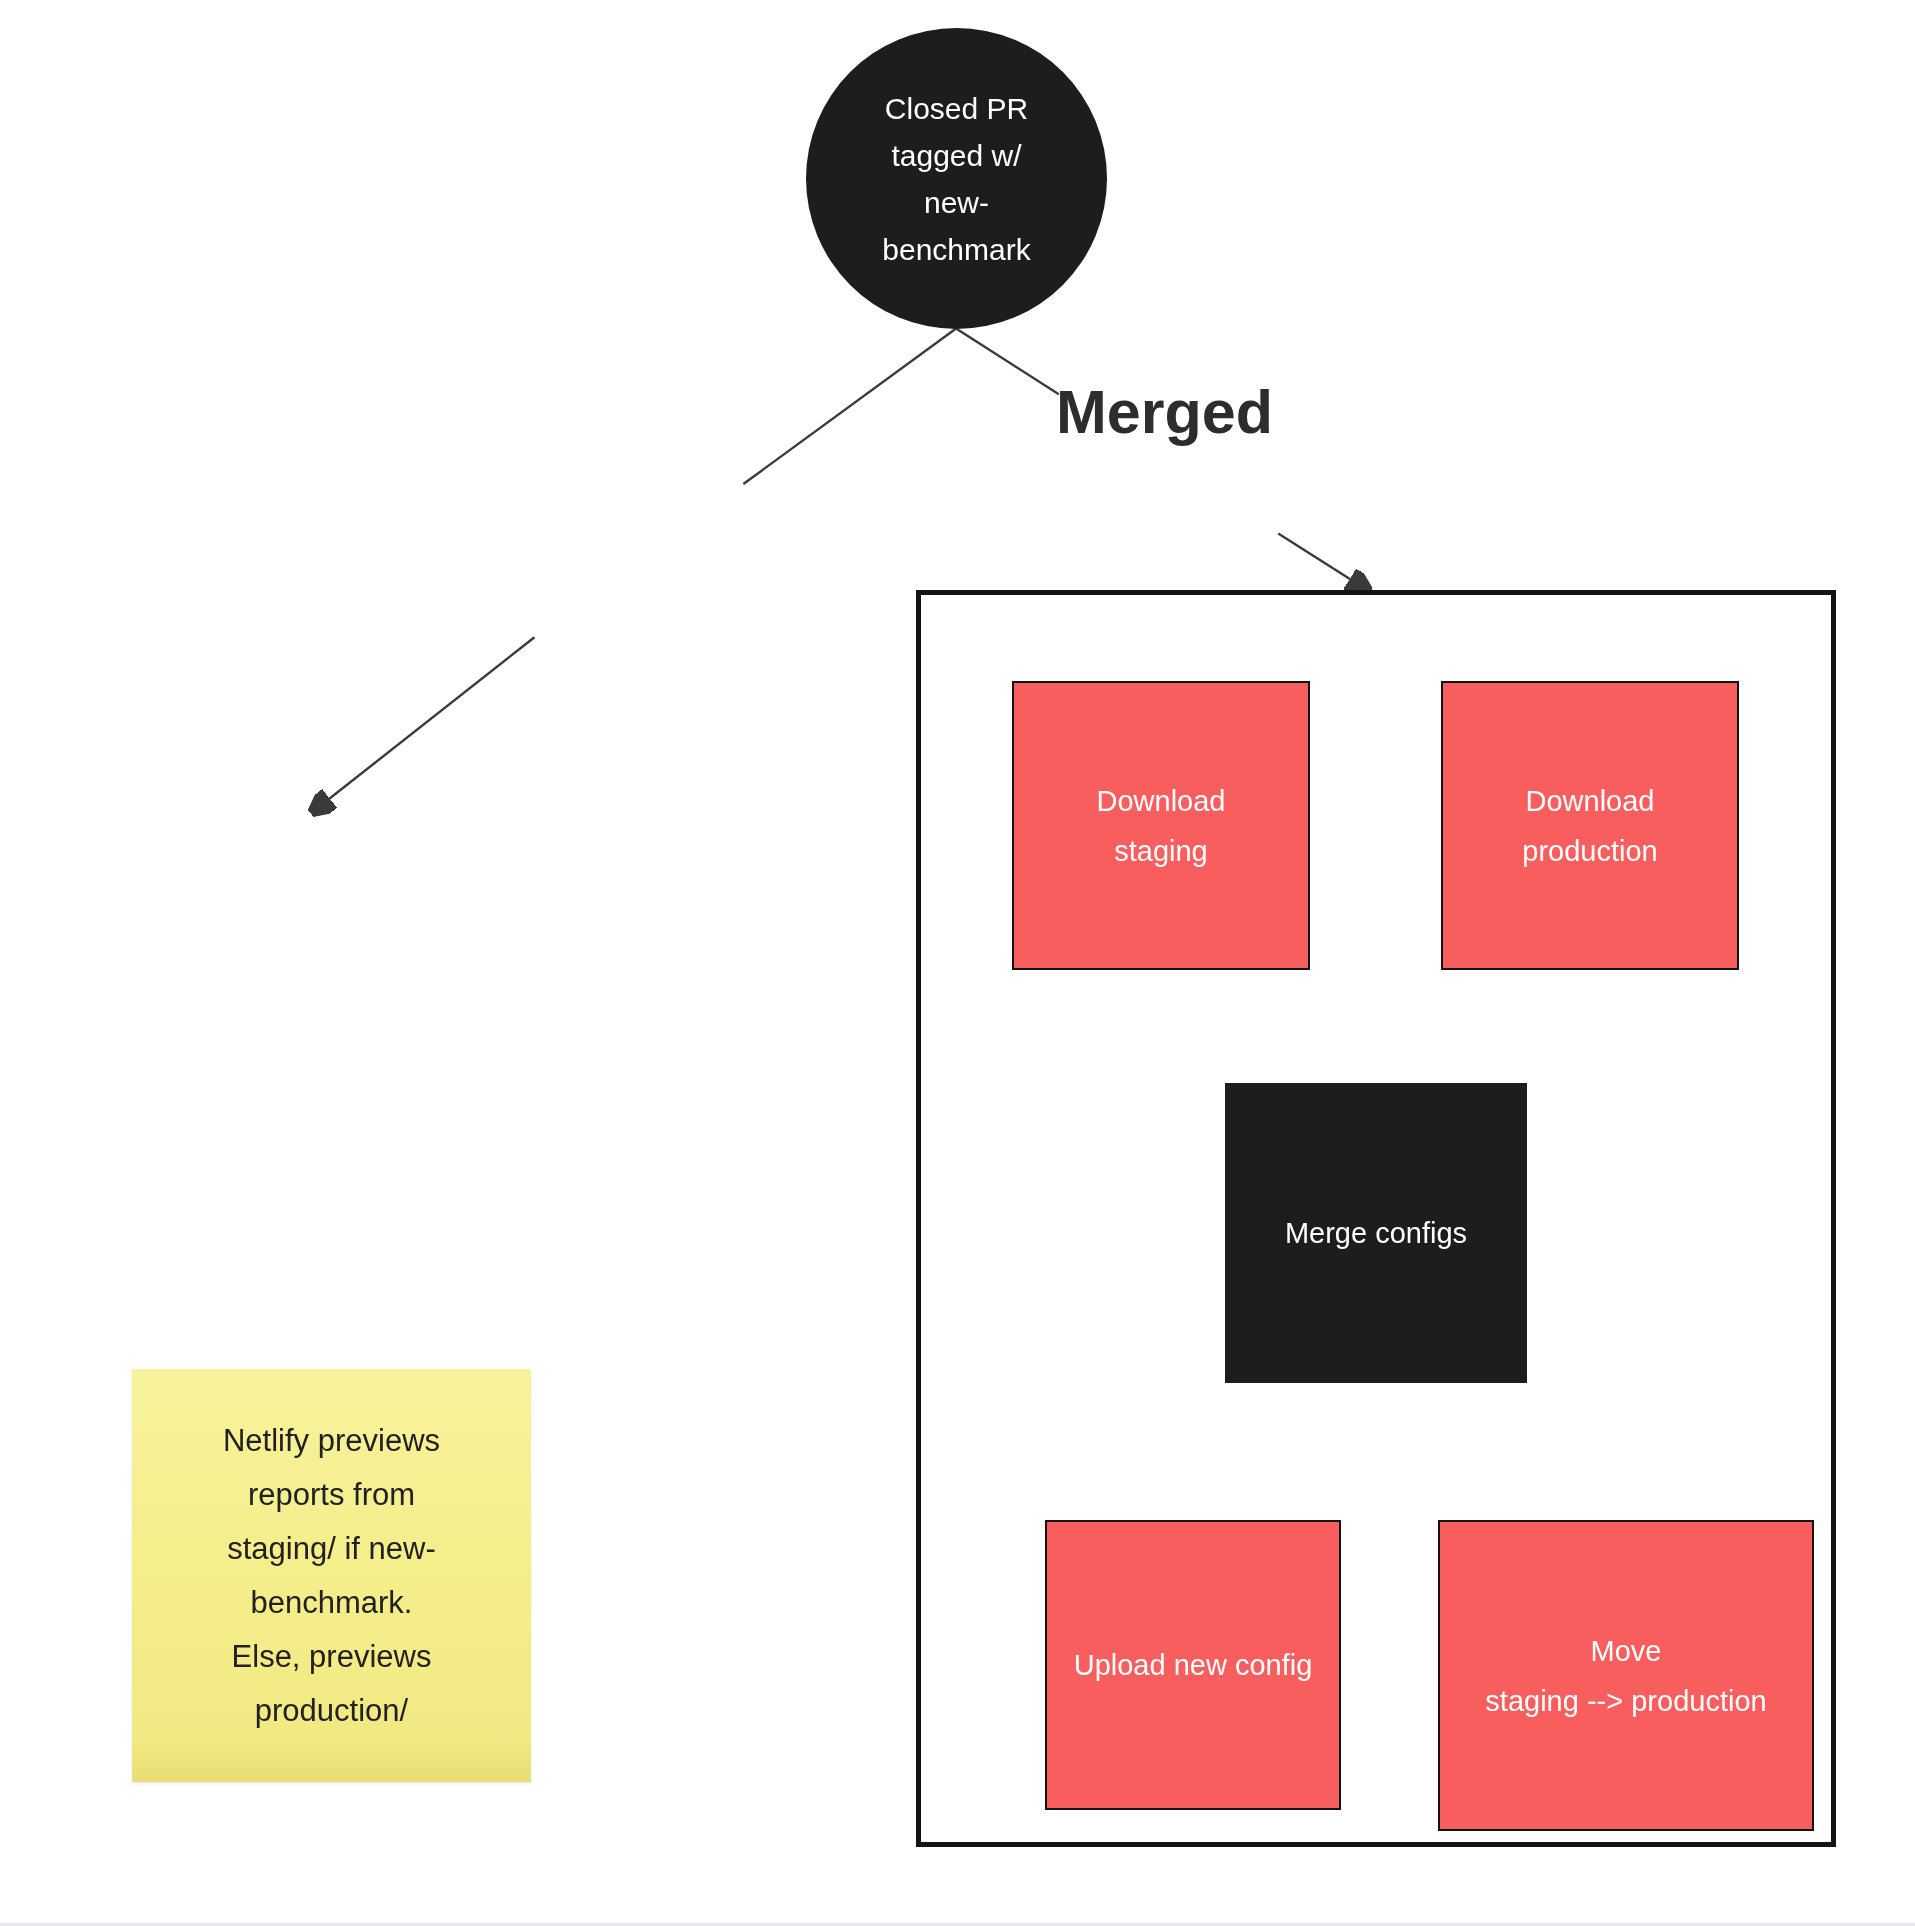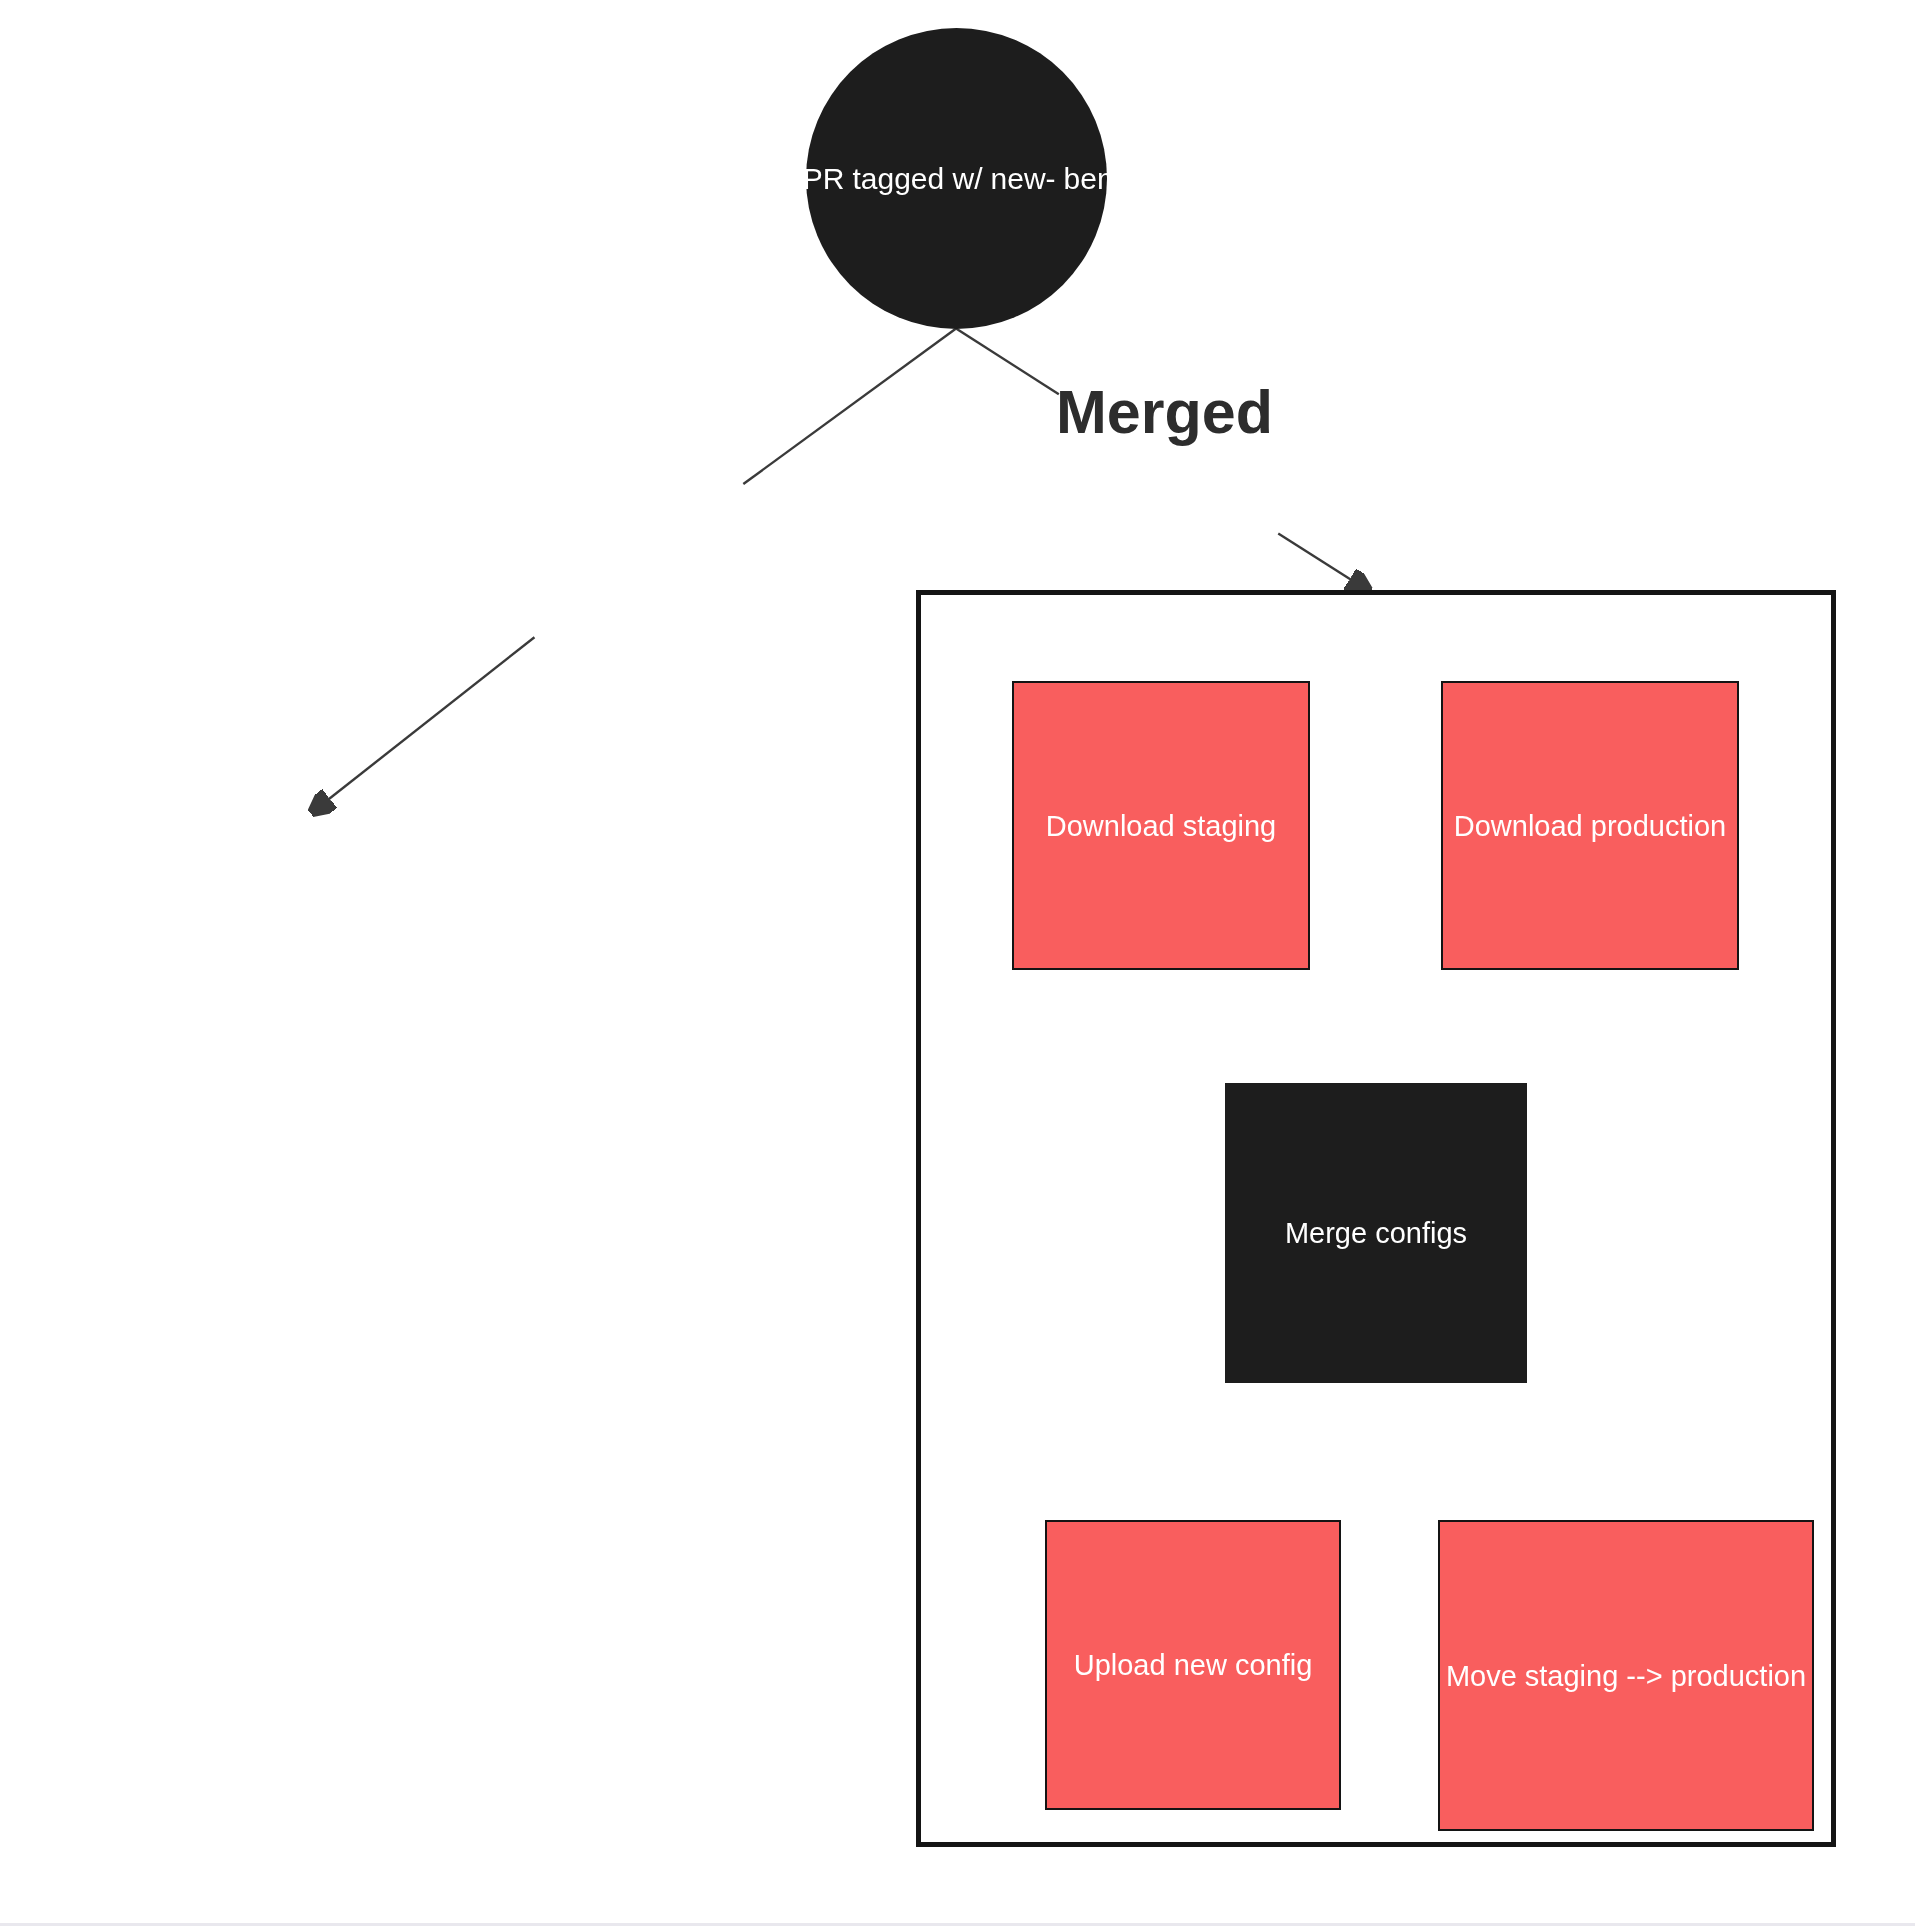--- a/index.html
+++ b/index.html
@@ -7,21 +7,21 @@
     position:relative;
     width:1915px;
     height:1926px;
     background:#ffffff;
     overflow:hidden;
     font-family:"Liberation Sans","DejaVu Sans",sans-serif;
   }
   svg.wires{position:absolute;left:0;top:0;width:1915px;height:1926px;pointer-events:none;}
   svg.wires path{fill:none;stroke:var(--line);stroke-width:5;stroke-linejoin:round;}
 
-  .node{position:absolute;display:flex;flex-direction:row;justify-content:center;align-items:center;
+  .node{position:absolute;display:flex;flex-direction:column;justify-content:center;align-items:center;
         text-align:center;box-sizing:border-box;gap:8px;}
   .node .ln{white-space:pre;}
 
   .circle{
     left:806px;top:28px;width:301px;height:301px;border-radius:50%;
     background:var(--black);color:#ffffff;font-size:30px;line-height:39px;
   }
   .redbox{background:var(--red);border:2.9px solid var(--edge);color:#ffffff;
           font-size:29px;line-height:42px;}
   .blackbox{background:var(--black);color:#ffffff;font-size:29px;line-height:42px;}
@@ -111,17 +111,25 @@
 
   <div class="node redbox box-upload">
     <div class="ln">Upload new config</div>
   </div>
 
   <div class="node redbox box-move-prod">
     <div class="ln">Move</div>
     <div class="ln">staging --&gt; production</div>
   </div>
 
+  <div class="sticky">
+    <div class="ln">Netlify previews</div>
+    <div class="ln">reports from</div>
+    <div class="ln">staging/ if new-</div>
+    <div class="ln">benchmark.</div>
+    <div class="ln">Else, previews</div>
+    <div class="ln">production/</div>
+  </div>
 
   <div class="bottom-line"></div>
 
 </div>
 
 
 </body></html>

